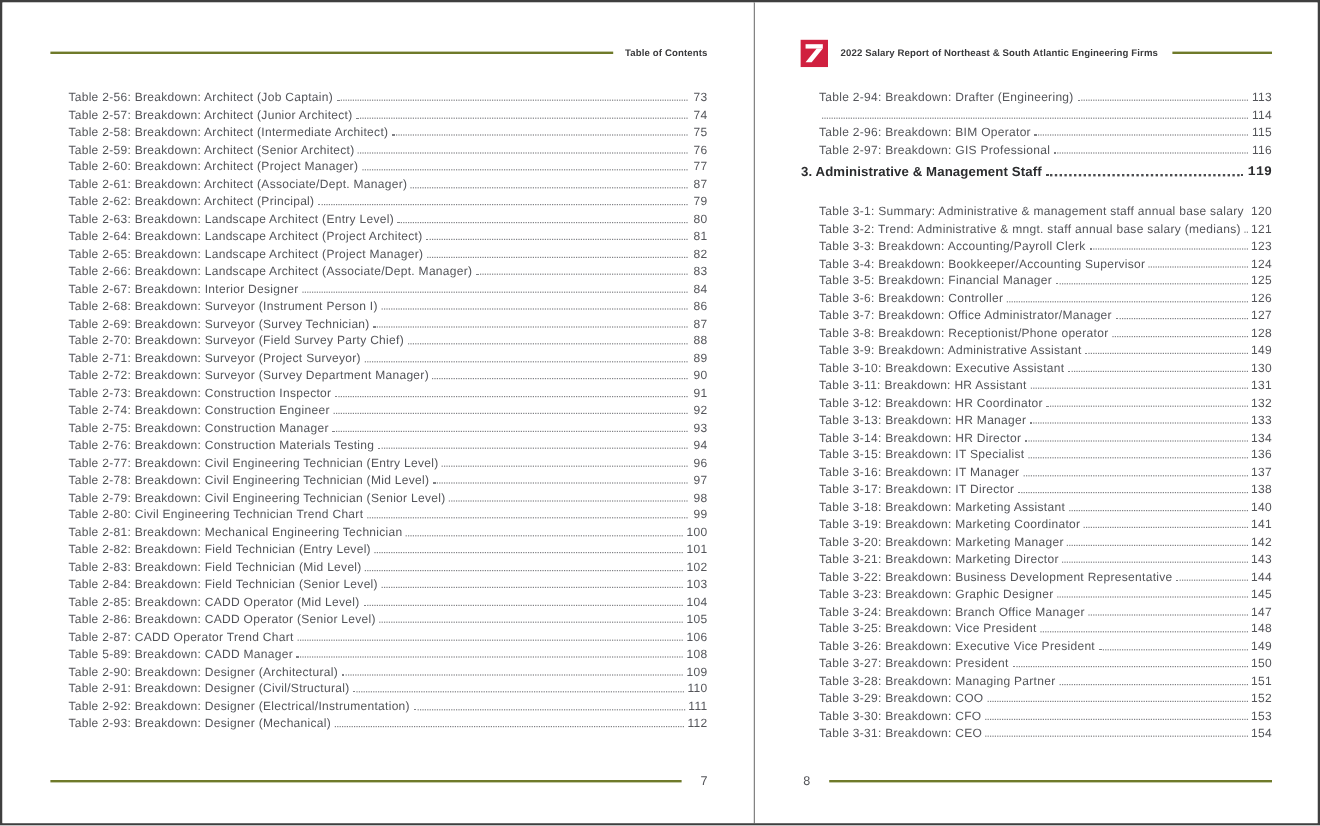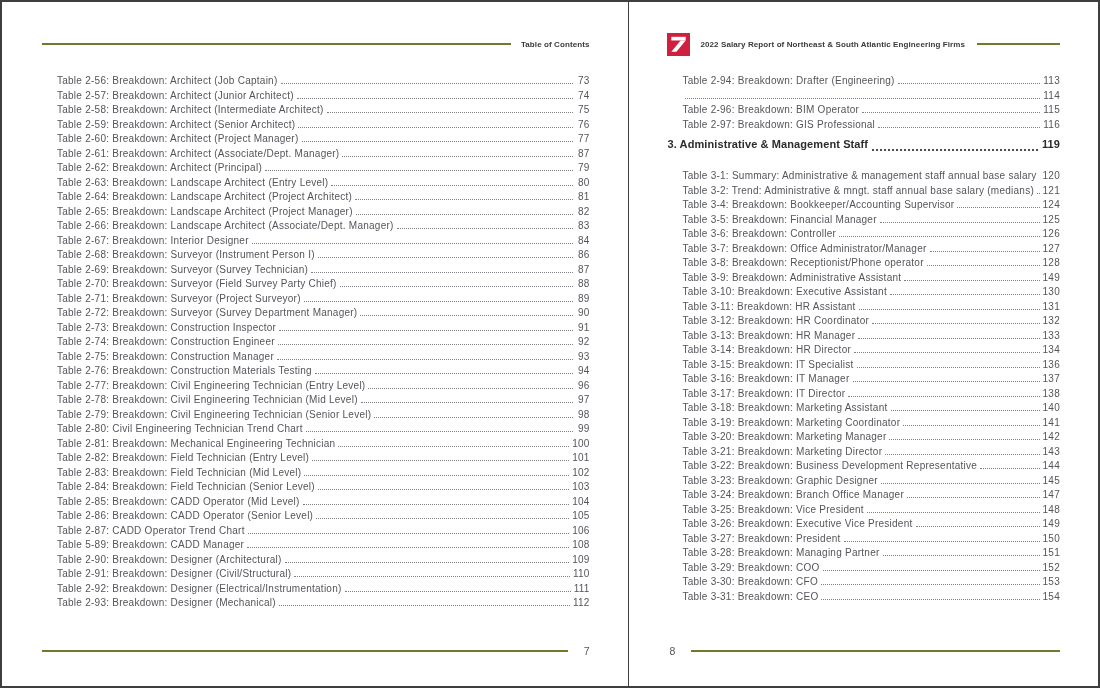--- a/index.html
+++ b/index.html
@@ -43,27 +43,27 @@
   .toc-row .lbl { flex:0 0 auto; }
   .leader {
     flex:1 1 auto;
     border-bottom:1.5px dotted #7e7f83;
     margin:0 3px; height:10px;
   }
   .toc-row .pg { flex:0 0 auto; text-align:right; min-width:14px; }
 
   
   .sec-heading {
-    display:flex; align-items:center;
+    display:flex; align-items:flex-start;
     margin-top:3px; height:19px; line-height:19px;
     font-size:11px; font-weight:bold; color:#2b2c2e; letter-spacing:.1px;
     white-space:nowrap;
   }
   .sec-heading .leader { border-bottom:2px dotted #4a4b4e; height:12px; margin:0 4px; }
-  .sec-heading .pg { min-width:18px; text-align:right; }
+  .sec-heading .pg { min-width:18px; text-align:right;font-family:Liberation Mono, monospace; }
   .toc-list.after-heading { margin-top:15px; }
 
   
   .pg-footer {
     position:absolute; bottom:28px; left:40px; right:38px;
     display:flex; align-items:center; height:14px;
     font-size:10.5px; color:#54555a;
   }
   .pg-footer .rule { flex:1; }
   .page-left  .pg-footer .num { margin-left:16px; }
@@ -364,20 +364,25 @@
           <span class="leader"></span>
           <span class="pg">120</span>
         </div>
 
         <div class="toc-row">
           <span class="lbl">Table 3-2: Trend: Administrative &amp; mngt. staff annual base salary (medians)</span>
           <span class="leader"></span>
           <span class="pg">121</span>
         </div>
 
+        <div class="toc-row">
+          <span class="lbl">Table 3-3: Breakdown: Accounting/Payroll Clerk</span>
+          <span class="leader"></span>
+          <span class="pg">123</span>
+        </div>
 
         <div class="toc-row">
           <span class="lbl">Table 3-4: Breakdown: Bookkeeper/Accounting Supervisor</span>
           <span class="leader"></span>
           <span class="pg">124</span>
         </div>
 
         <div class="toc-row">
           <span class="lbl">Table 3-5: Breakdown: Financial Manager</span>
           <span class="leader"></span>

